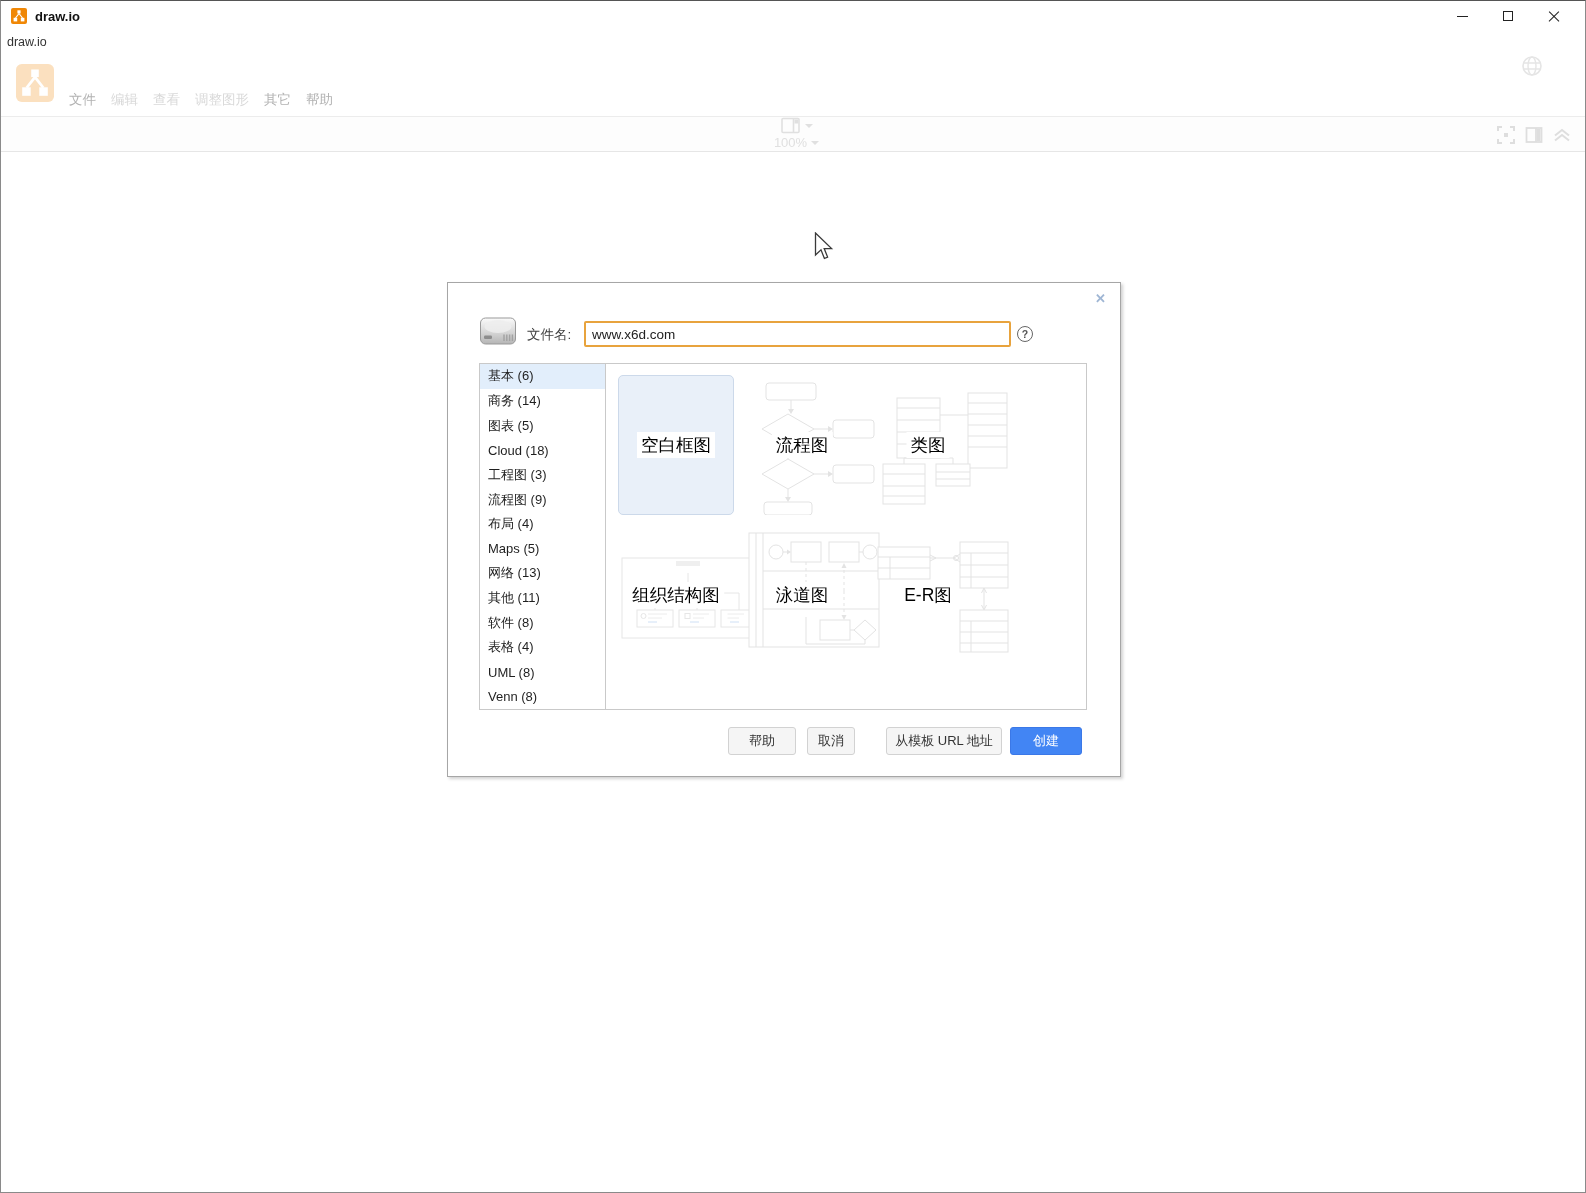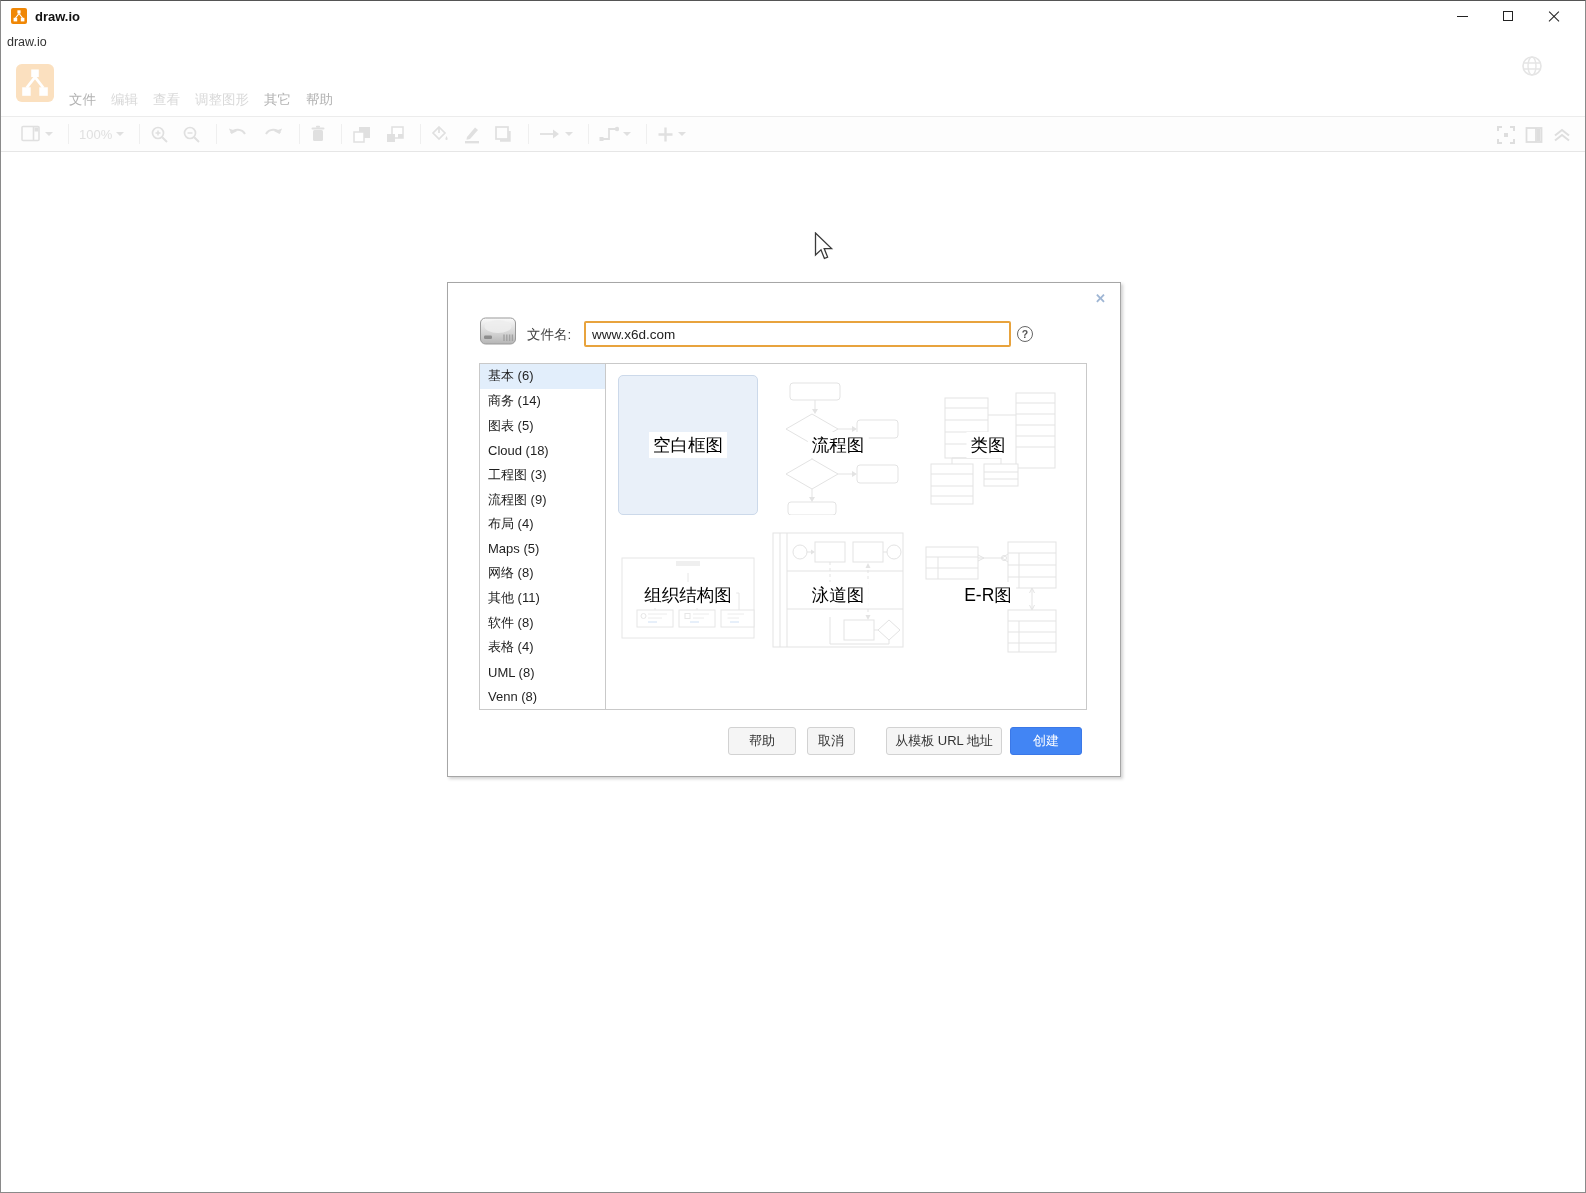--- a/index.html
+++ b/index.html
@@ -30,21 +30,21 @@
   .appheader { position:absolute; left:0; top:52px; right:12px; height:63px; background:#fff; }
   .applogo { position:absolute; left:15px; top:11px; opacity:.25; }
   .menus { position:absolute; left:68px; top:38px; display:flex; gap:15px; font-size:13.5px; }
   .menu { color:#b2b2b2; cursor:default; }
   .menu.dim { color:#d9d9d9; }
   .globe { position:absolute; right:30px; top:2px; }
 
   
   .toolbar { position:absolute; left:0; top:115px; right:0; height:36px; background:#fdfdfd;
              border-top:1px solid #ececec; border-bottom:1px solid #e6e6e6;
-             display:flex; align-items:center; padding-left:20px; }
+             display:flex; align-items:center; padding-left:20px;flex-direction:column; }
   .tb { display:flex; align-items:center; margin-right:13px; cursor:default; }
   .tb-sep { width:1px; height:20px; background:#efefef; margin:0 10px 0 2px; }
   .caret { width:0; height:0; border-left:4px solid transparent; border-right:4px solid transparent;
            border-top:4px solid #e0e0e0; margin-left:4px; }
   .zoomtxt { font-size:13px; color:#e0e0e0; }
   .tb-right { position:absolute; right:14px; top:0; height:36px; display:flex; align-items:center; gap:10px; }
   svg.icn { display:block; }
 
   
   .canvas { position:absolute; left:0; top:151px; right:0; bottom:0; background:#fff; }
@@ -65,21 +65,21 @@
                  font-size:10.5px; color:#555; font-weight:bold; cursor:pointer; }
 
   .panel { position:absolute; left:31px; top:80px; width:608px; height:347px; border:1px solid #c9c9c9; }
   .cat-list { position:absolute; left:0; top:0; bottom:0; width:126px; border-right:1px solid #c9c9c9;
               display:flex; flex-direction:column; }
   .cat { flex:1; display:flex; align-items:center; padding-left:8px; font-size:13px; color:#1f1f1f; cursor:pointer; }
   .cat.selected { background:#e2eefb; }
 
   .grid { position:absolute; left:127px; top:0; right:0; bottom:0; padding:11px; display:flex;
           flex-wrap:wrap; gap:10px; align-content:flex-start; background:#fff; }
-  .tile { position:relative; width:140px; height:140px; cursor:pointer; }
+  .tile { position:relative; width:116px; height:140px; cursor:pointer; }
   .tile.selected { background:#e9f0f9; border:1px solid #ccd9ea; border-radius:5px; }
   .tile svg.preview { position:absolute; left:0; top:0; }
   .tile-label { position:absolute; left:50%; top:50%; transform:translate(-50%,-50%);
                 background:#fff; padding:1px 4px; font-size:17.5px; color:#000; white-space:nowrap; }
 
   .dlg-btn { position:absolute; top:444px; height:28px; border:1px solid #d2d2d2; border-radius:3px;
              background:#f5f5f5; font-size:13px; color:#333; cursor:pointer;
              font-family:"Liberation Sans", sans-serif; }
   .btn-help   { left:280px; width:68px; }
   .btn-cancel { left:359px; width:48px; }
@@ -297,21 +297,21 @@
     <div class="panel">
       <div class="cat-list">
         <div class="cat selected">基本 (6)</div>
         <div class="cat">商务 (14)</div>
         <div class="cat">图表 (5)</div>
         <div class="cat">Cloud (18)</div>
         <div class="cat">工程图 (3)</div>
         <div class="cat">流程图 (9)</div>
         <div class="cat">布局 (4)</div>
         <div class="cat">Maps (5)</div>
-        <div class="cat">网络 (8)</div>
+        <div class="cat">网络 (13)</div>
         <div class="cat">其他 (11)</div>
         <div class="cat">软件 (8)</div>
         <div class="cat">表格 (4)</div>
         <div class="cat">UML (8)</div>
         <div class="cat">Venn (8)</div>
       </div>
 
       <div class="grid">
 
         <div class="tile selected">

